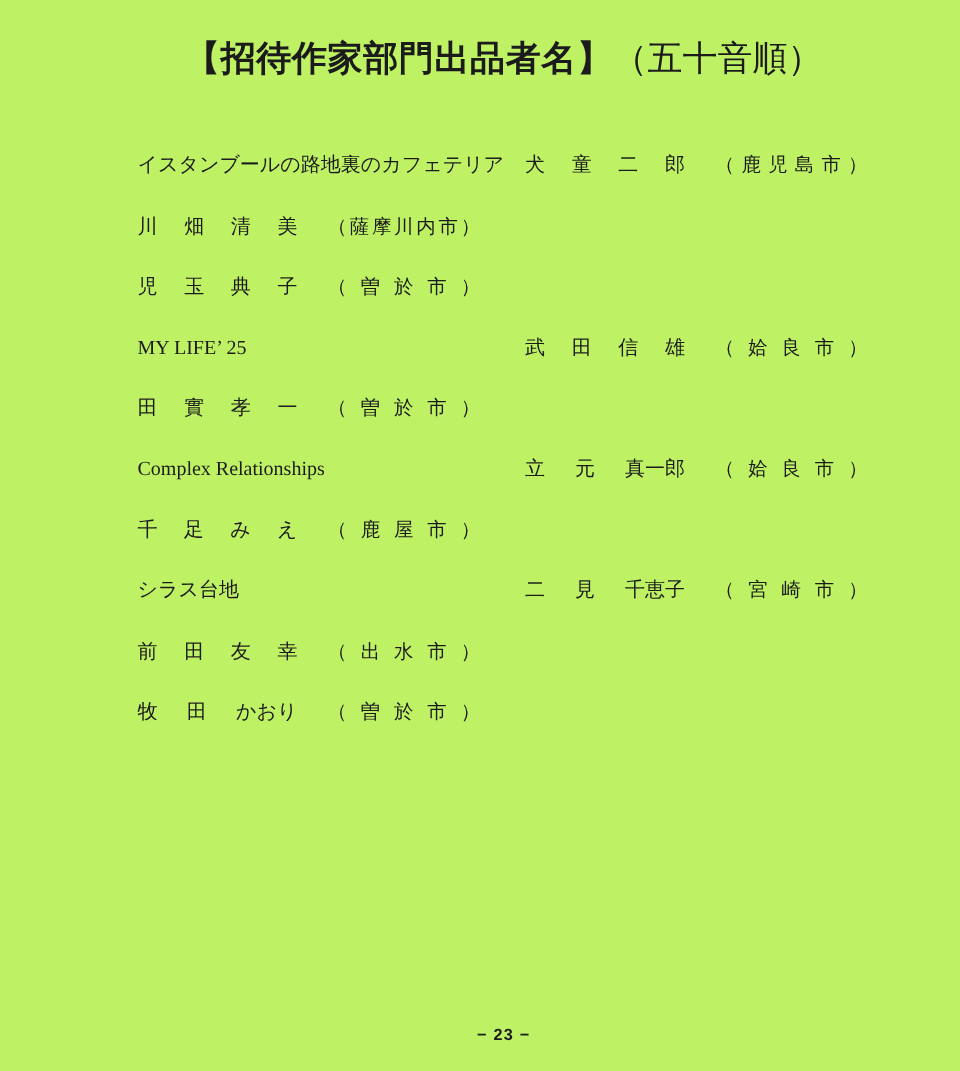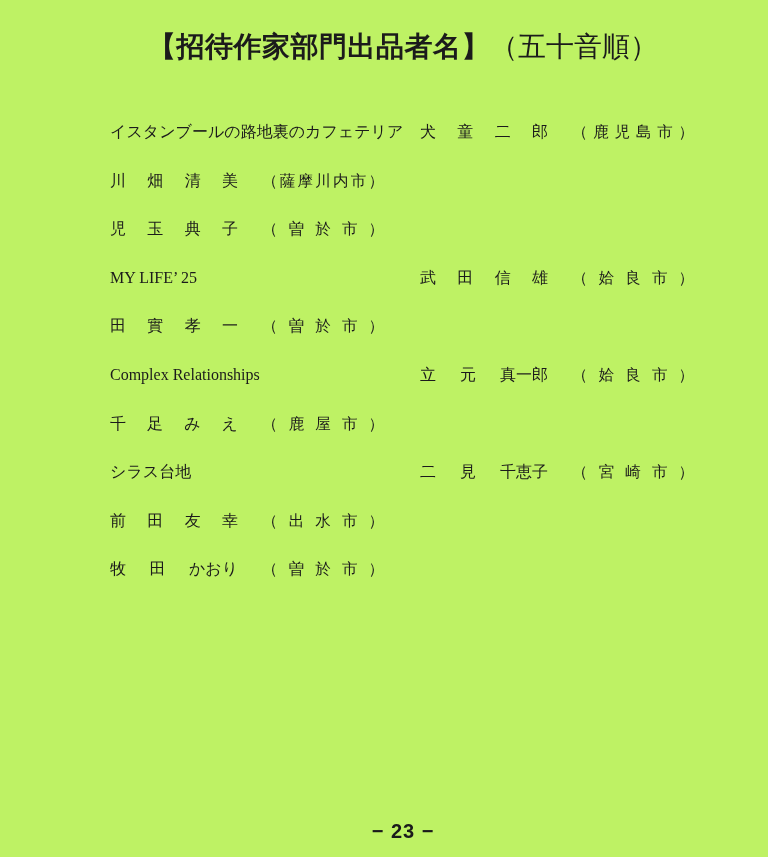--- a/index.html
+++ b/index.html
@@ -71,21 +71,21 @@
     justify-content: space-between;
     font-family: "Liberation Sans", sans-serif;
     font-size: 15.5px;
   }
   .footer {
     position: absolute;
     top: 820px;
     left: 110px;
     width: 586px;
     text-align: center;
-    font-size: 20px;
+    font-size: 13px;
     font-weight: bold;
     letter-spacing: 1px;
     font-family: "Liberation Sans", sans-serif;
   }
 </style>
 </head>
 <body>
 
 <div class="page">
 

